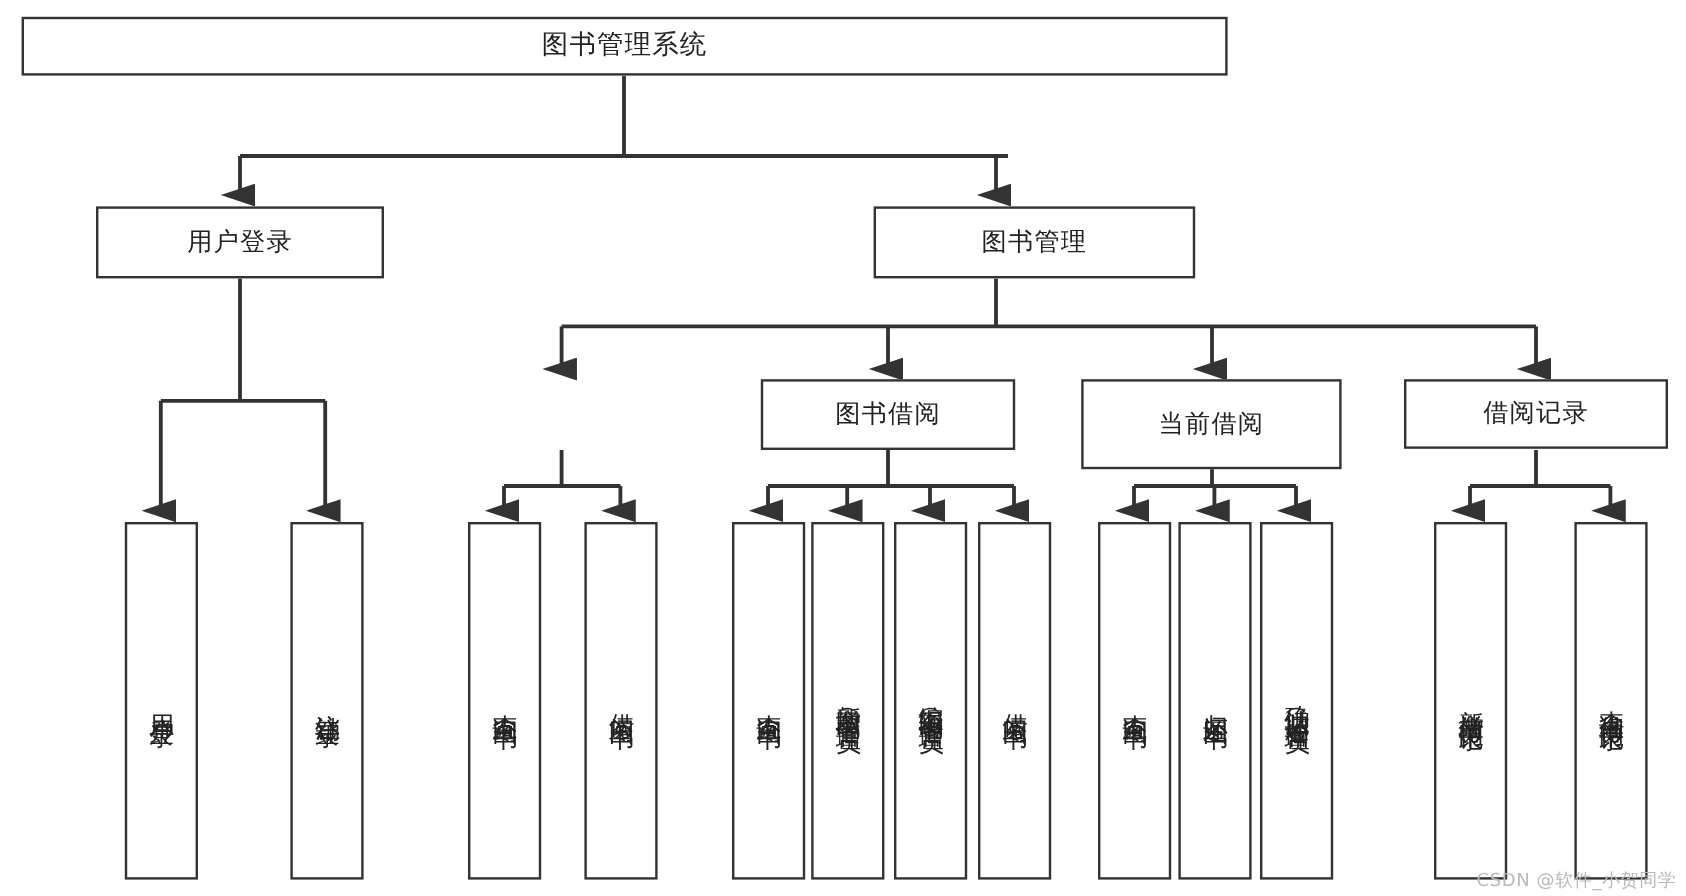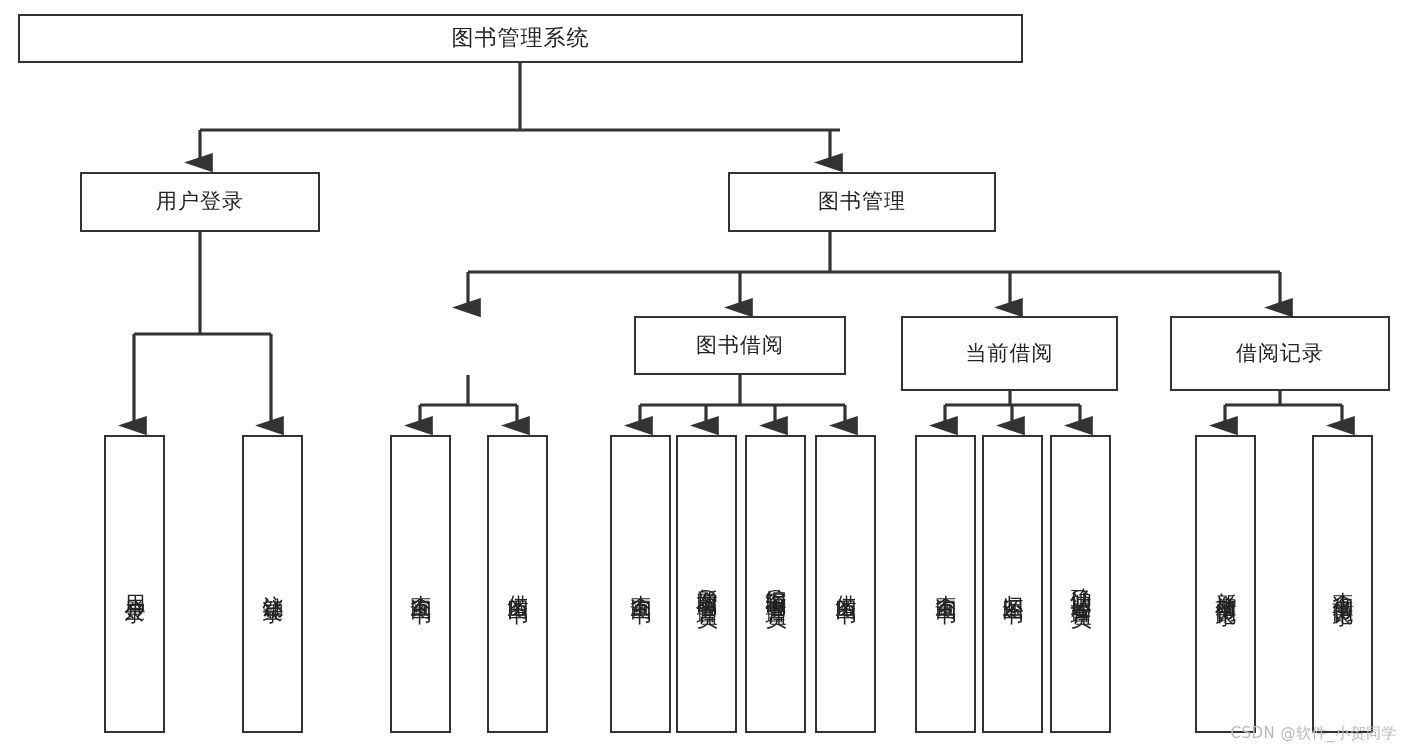--- a/index.html
+++ b/index.html
@@ -136,21 +136,21 @@
 
 
   <div class="node horiz" style="left:634px; top:316px; width:212px; height:59px;text-align:center;">
     <span>图书借阅</span>
   </div>
 
   <div class="node horiz" style="left:901px; top:316px; width:217px; height:75px;">
     <span>当前借阅</span>
   </div>
 
-  <div class="node horiz" style="left:1170px; top:316px; width:220px; height:75px;">
+  <div class="node horiz" style="left:1170px; top:316px; width:220px; height:58px;">
     <span>借阅记录</span>
   </div>
 
   <div class="node leaf" style="left:104px; top:435px; width:61px; height:298px;">
     <span class="vtext">用户登录</span>
   </div>
   <div class="node leaf" style="left:242px; top:435px; width:61px; height:298px;">
     <span class="vtext">注销登录</span>
   </div>
 

